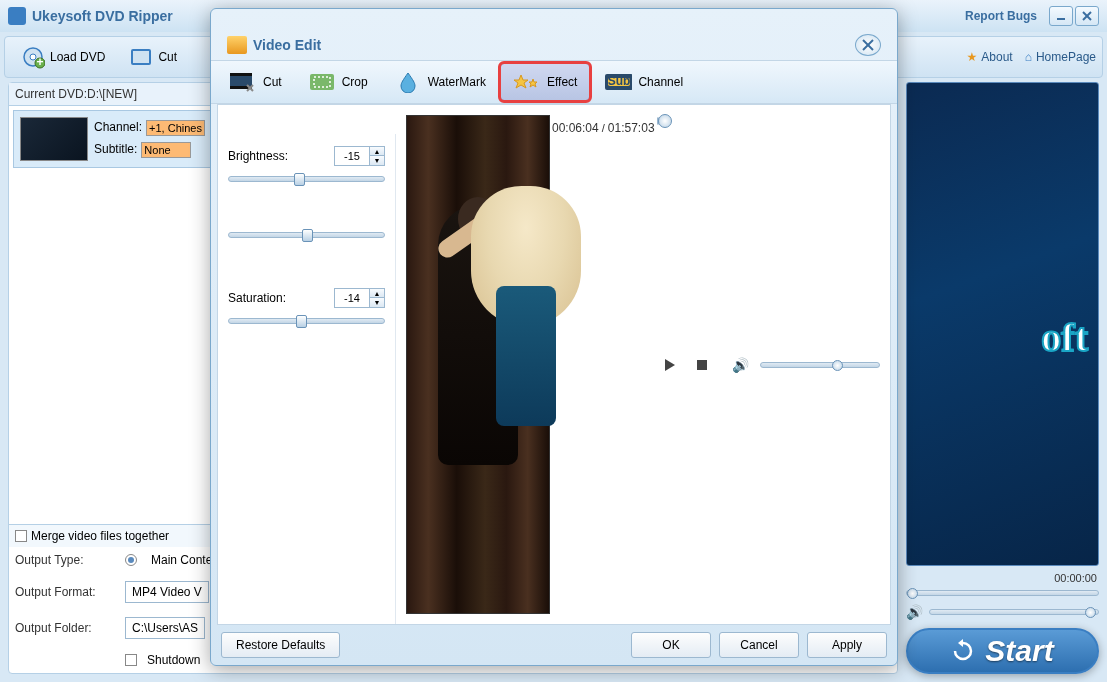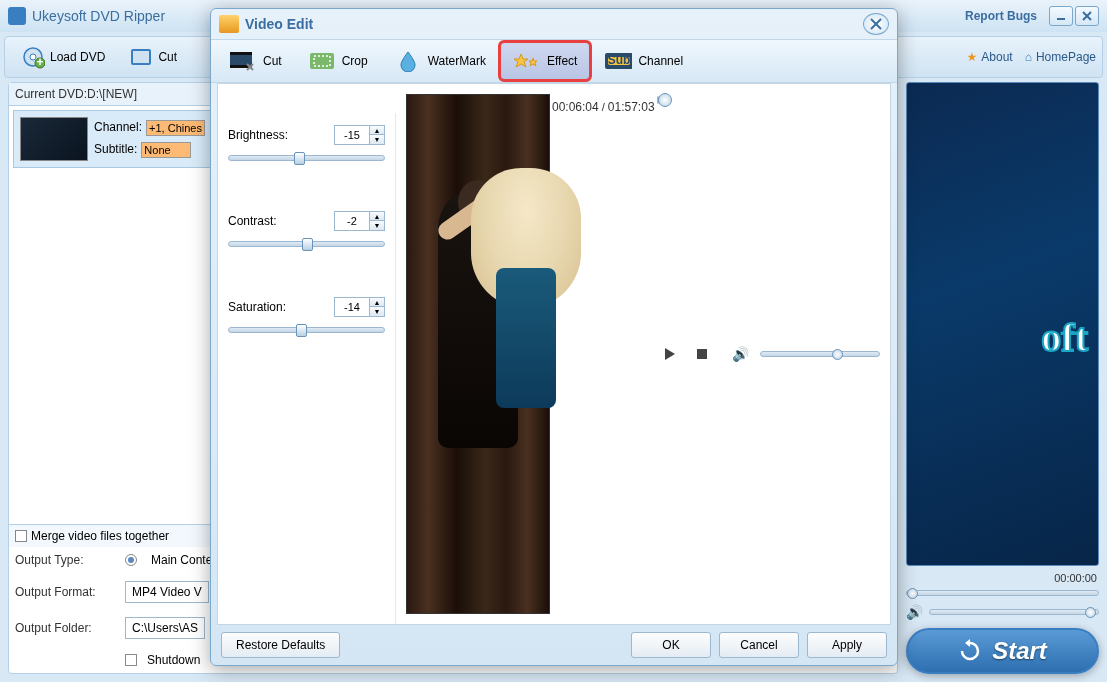--- a/index.html
+++ b/index.html
@@ -2,21 +2,21 @@
 <html><head>
 <meta charset="utf-8">
 <style>
 * { box-sizing: border-box; margin: 0; padding: 0; font-family: Tahoma, Arial, sans-serif; font-size: 12px; }
 body { width: 1107px; height: 682px; background: #d8e8f5; position: relative; overflow: hidden; }
 
 
 .main-window { position: absolute; inset: 0; display: flex; flex-direction: column; }
 .main-titlebar { height: 32px; background: linear-gradient(#eaf3fb, #cde3f3); display: flex; align-items: center; padding: 0 8px; }
 .main-titlebar .logo { width: 18px; height: 18px; background: #3a7ec2; margin-right: 6px; border-radius: 3px; }
-.main-titlebar .title { color: #3a6ea0; font-weight: normal; font-size: 14px; }
+.main-titlebar .title { color: #3a6ea0; font-weight: bold; font-size: 14px; }
 .main-titlebar .spacer { flex: 1; }
 .main-titlebar .report { color: #3a6ea0; font-weight: bold; margin-right: 10px; }
 .win-btn { width: 24px; height: 20px; border: 1px solid #7aa8cc; background: linear-gradient(#f4faff,#d5e7f5); margin-left: 2px; display: flex; align-items: center; justify-content: center; cursor: pointer; border-radius: 3px; }
 .win-btn svg { width: 12px; height: 12px; }
 
 .main-toolbar { height: 42px; background: linear-gradient(#e8f2fb,#cfe3f3); border: 1px solid #b5d0e6; margin: 4px; display: flex; align-items: center; padding: 0 6px; border-radius: 4px; }
 .tool-btn { display: flex; align-items: center; padding: 4px 10px; cursor: pointer; border-radius: 3px; margin-right: 4px; }
 .tool-icon { width: 24px; height: 24px; margin-right: 5px; display:flex; align-items:center; justify-content:center; }
 .about-section { margin-left: auto; display:flex; gap:12px; }
 .about-link { color:#2a5a8a; cursor:pointer; display:flex; align-items:center; gap:4px;}
@@ -40,25 +40,25 @@
 .radio.sel::after{content:""; position:absolute; inset:2px; background:#5a8abd; border-radius:50%;}
 
 .right-panel { flex:1; display:flex; flex-direction:column; gap:6px;justify-content:space-between;}
 .preview-box { flex:1; background:linear-gradient(160deg,#0b2a52,#0a3a6a 40%,#072548); border:1px solid #5a8abd; border-radius:3px; position:relative;}
 .brand-text { position:absolute; right:10px; top:48%; font-size:40px; font-weight:bold; color:#fff; -webkit-text-stroke:2px #1aa5c5; font-family:"Comic Sans MS",cursive;}
 .time-label { text-align:right; font-size:11px; color:#333; padding-right:2px;}
 .slider-track { height:6px; background:linear-gradient(#e0eaf3,#c3d6e6); border:1px solid #9cb8d0; border-radius:3px; position:relative;}
 .slider-thumb { position:absolute; top:-3px; width:11px; height:11px; background:radial-gradient(#fff,#b8d0e4); border:1px solid #6a93b8; border-radius:50%;}
 .vol-row { display:flex; align-items:center; gap:6px; padding:2px 0;}
 .start-btn { height:46px; background:linear-gradient(#5a9bd6,#2d6fb0); border:2px solid #3a7ec2; border-radius:23px; display:flex; align-items:center; justify-content:center; gap:10px; cursor:pointer; box-shadow:0 2px 8px rgba(0,0,0,0.3);}
-.start-btn span { color:#fff; font-size:24px; font-weight:bold; font-style:italic; text-shadow:0 1px 2px rgba(0,0,0,0.5);}
+.start-btn span { color:#fff; font-size:30px; font-weight:bold; font-style:italic; text-shadow:0 1px 2px rgba(0,0,0,0.5);}
 
 
 .dialog { position:absolute; left:210px; top:8px; width:688px; height:658px; background:linear-gradient(#e6f1fa,#d4e6f4); border:1px solid #7aa8cc; border-radius:6px; box-shadow:0 4px 20px rgba(0,0,0,0.35); display:flex; flex-direction:column;}
-.dialog-title { height:30px; display:flex; align-items:center; padding:0 8px;}
+.dialog-title { height:30px; display:flex; align-items:center; padding:0 16px;margin-top:21px;}
 .dialog-title .dlogo { width:20px; height:18px; background:linear-gradient(#ffd26a,#e89820); margin-right:6px; border-radius:2px;}
 .dialog-title .dtitle { color:#3a6ea0; font-weight:bold; font-size:14px;}
 .dialog-title .dspacer { flex:1;}
 .dlg-close { width:26px; height:22px; border:1px solid #7aa8cc; border-radius:50%; background:radial-gradient(#fff,#cfe2f1); display:flex; align-items:center; justify-content:center; cursor:pointer;}
 
 .dlg-toolbar { height:44px; background:linear-gradient(#f0f7fd,#d6e8f6); display:flex; align-items:center; padding:0 6px; border-top:1px solid #c3d6e6; border-bottom:1px solid #c3d6e6;}
 .tab { display:flex; align-items:center; gap:6px; padding:6px 12px; cursor:pointer; border-radius:4px; margin-right:2px;}
 .tab.active { background:linear-gradient(#d0d8f0,#b8c5e4); border:1px solid #8a9ad0;}
 .tab.highlight { outline:3px solid #e84040; outline-offset:-1px;}
 .tab-icon { width:28px; height:24px; display:flex; align-items:center; justify-content:center;}
@@ -296,30 +296,20 @@
                 <div>▲</div>
                 <div>▼</div>
               </div>
           </div>
         </div>
         <div class="eff-slider">
             <div class="eff-thumb" style="left:42%"></div>
           </div>
       </div>
       <div class="effect-ctrl">
-        <div class="effect-head">
-          <span>Contrast:</span>
-          <div class="spinner">
-            <input value="-2" style="">
-            <div class="spin-btns">
-                <div>▲</div>
-                <div>▼</div>
-              </div>
-          </div>
-        </div>
         <div class="eff-slider">
             <div class="eff-thumb" style="left:47%"></div>
           </div>
       </div>
       <div class="effect-ctrl">
         <div class="effect-head">
           <span>Saturation:</span>
           <div class="spinner">
             <input value="-14" style="">
             <div class="spin-btns">

